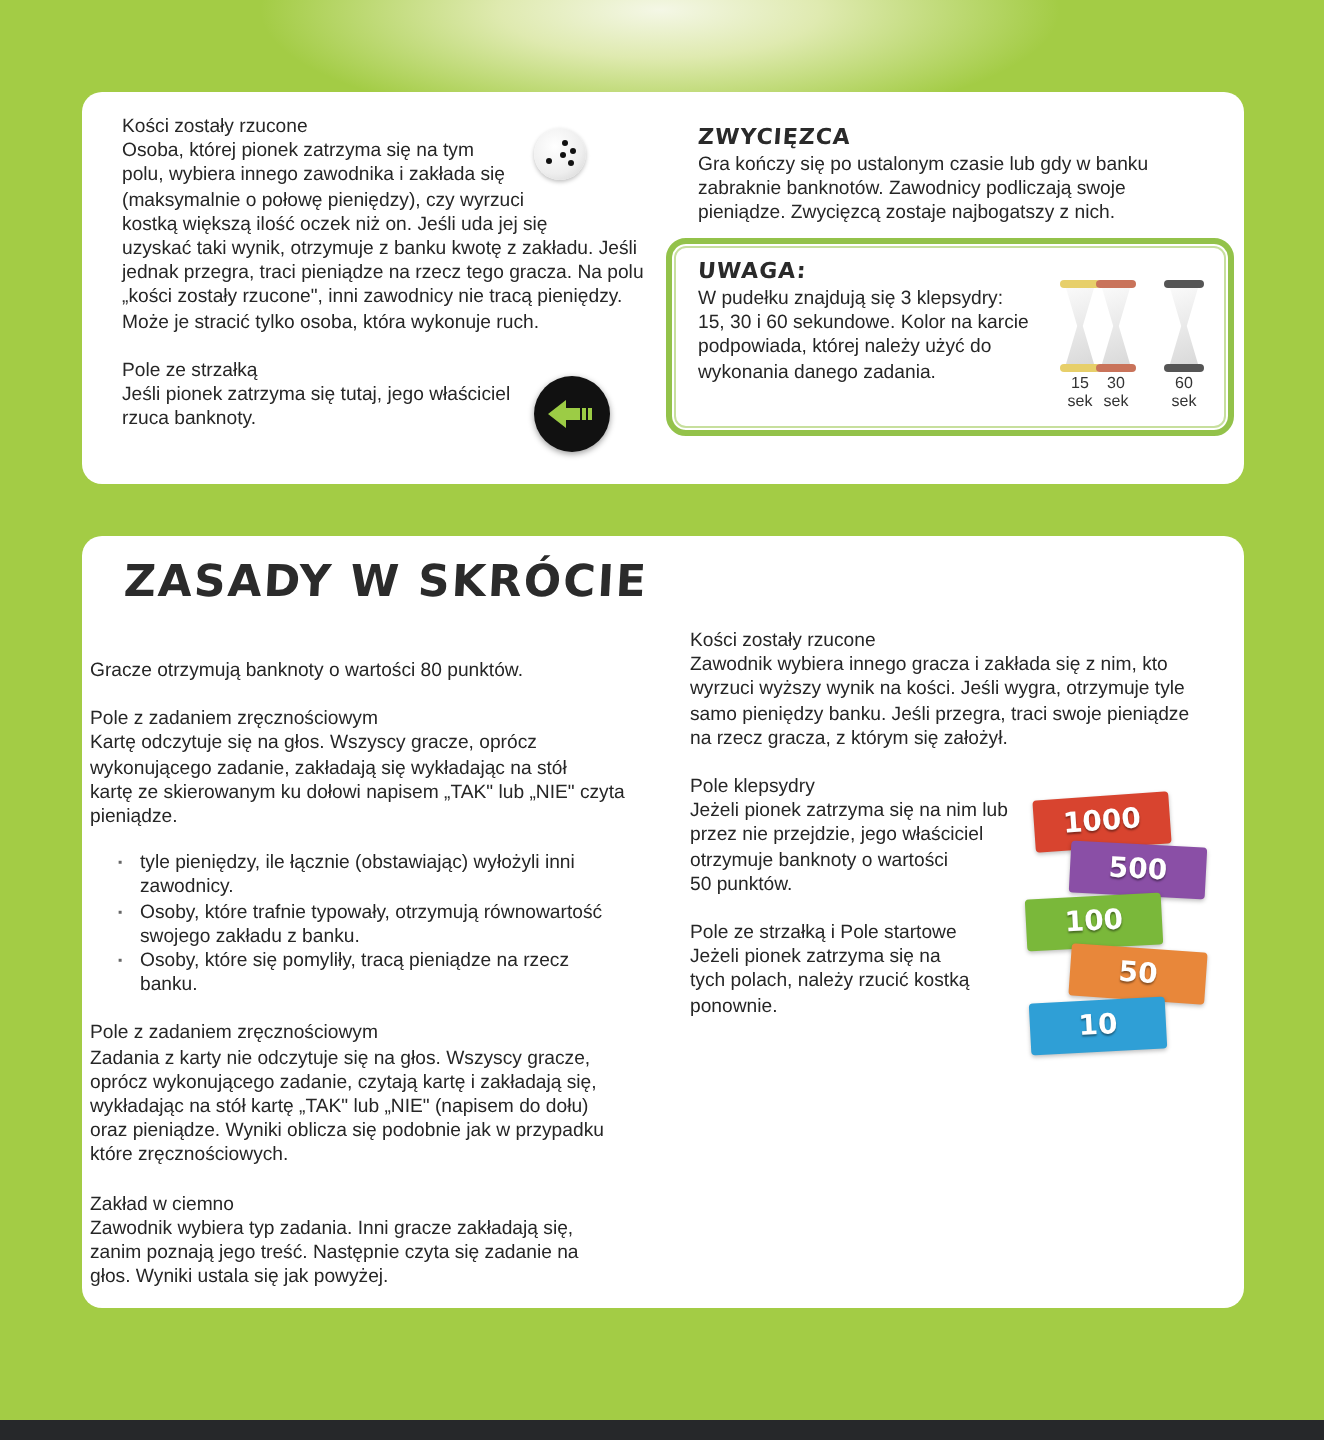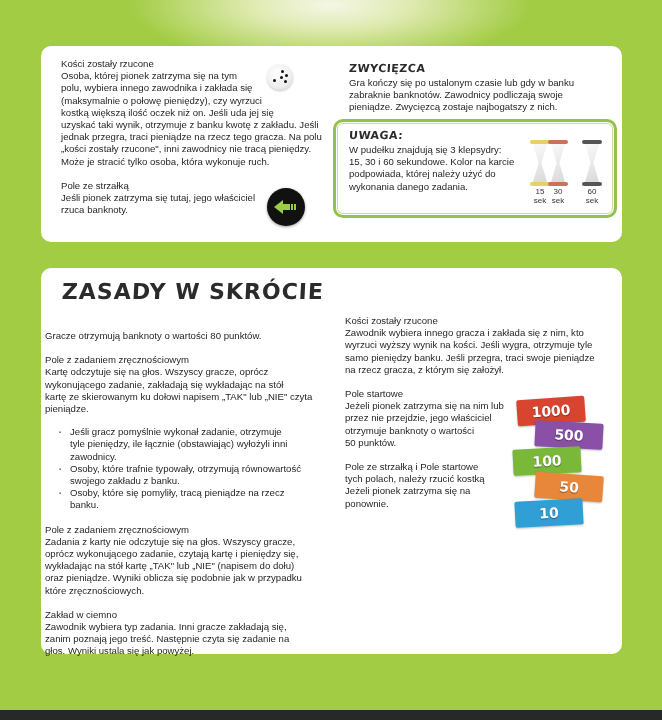--- a/index.html
+++ b/index.html
@@ -170,63 +170,62 @@
   <div class="bl txt">
     <span class="h">Gracze otrzymują banknoty o wartości 80 punktów.</span>
     <div class="gap"></div>
     <span class="h">Pole z zadaniem zręcznościowym</span>
     <div>Kartę odczytuje się na głos. Wszyscy gracze, oprócz</div>
     <div>wykonującego zadanie, zakładają się wykładając na stół</div>
     <div style="white-space:nowrap">kartę ze skierowanym ku dołowi napisem „TAK" lub „NIE" czyta</div>
     <div>pieniądze.</div>
     <ul class="bul">
       <li>
-        <div>Jeśli gracz pomyślnie wykonał zadanie, otrzymuje</div>
         <div style="white-space:nowrap">tyle pieniędzy, ile łącznie (obstawiając) wyłożyli inni</div>
         <div>zawodnicy.</div>
       </li>
       <li>
         <div style="white-space:nowrap">Osoby, które trafnie typowały, otrzymują równowartość</div>
         <div>swojego zakładu z banku.</div>
       </li>
       <li>
         <div>Osoby, które się pomyliły, tracą pieniądze na rzecz</div>
         <div>banku.</div>
       </li>
     </ul>
     <div class="gap"></div>
     <span class="h">Pole z zadaniem zręcznościowym</span>
     <div style="white-space:nowrap">Zadania z karty nie odczytuje się na głos. Wszyscy gracze,</div>
-    <div style="white-space:nowrap">oprócz wykonującego zadanie, czytają kartę i pieniędzy się,</div>
+    <div style="white-space:nowrap">oprócz wykonującego zadanie, czytają kartę i zakładają się,</div>
     <div style="white-space:nowrap">wykładając na stół kartę „TAK" lub „NIE" (napisem do dołu)</div>
     <div style="white-space:nowrap">oraz pieniądze. Wyniki oblicza się podobnie jak w przypadku</div>
     <div>które zręcznościowych.</div>
     <div class="gap"></div>
     <span class="h">Zakład w ciemno</span>
     <div style="white-space:nowrap">Zawodnik wybiera typ zadania. Inni gracze zakładają się,</div>
     <div style="white-space:nowrap">zanim poznają jego treść. Następnie czyta się zadanie na</div>
     <div>głos. Wyniki ustala się jak powyżej.</div>
   </div>
 
   <div class="br txt">
     <span class="h">Kości zostały rzucone</span>
     <div style="white-space:nowrap">Zawodnik wybiera innego gracza i zakłada się z nim, kto</div>
     <div style="white-space:nowrap">wyrzuci wyższy wynik na kości. Jeśli wygra, otrzymuje tyle</div>
     <div style="white-space:nowrap">samo pieniędzy banku. Jeśli przegra, traci swoje pieniądze</div>
     <div>na rzecz gracza, z którym się założył.</div>
     <div class="gap"></div>
-    <span class="h">Pole startowe</span>
+    <span class="h">Pole klepsydry</span>
     <div>Jeżeli pionek zatrzyma się na nim lub</div>
     <div>przez nie przejdzie, jego właściciel</div>
     <div>otrzymuje banknoty o wartości</div>
     <div>50 punktów.</div>
     <div class="gap"></div>
     <span class="h">Pole ze strzałką i Pole startowe</span>
+    <div>Jeżeli pionek zatrzyma się na</div>
     <div>tych polach, należy rzucić kostką</div>
-    <div>Jeżeli pionek zatrzyma się na</div>
     <div>ponownie.</div>
 
     <div class="notes">
       <div class="note" style="left:4px;top:0;background:#d8442f;transform:rotate(-4deg)">1000</div>
       <div class="note" style="left:22px;top:24px;background:#8a4fa6;transform:rotate(3deg)">500</div>
       <div class="note" style="left:0;top:50px;background:#7ab83a;transform:rotate(-3deg)">100</div>
       <div class="note" style="left:22px;top:76px;background:#e8873a;transform:rotate(4deg)">50</div>
       <div class="note" style="left:2px;top:102px;background:#2f9fd6;transform:rotate(-3deg)">10</div>
     </div>
   </div>

